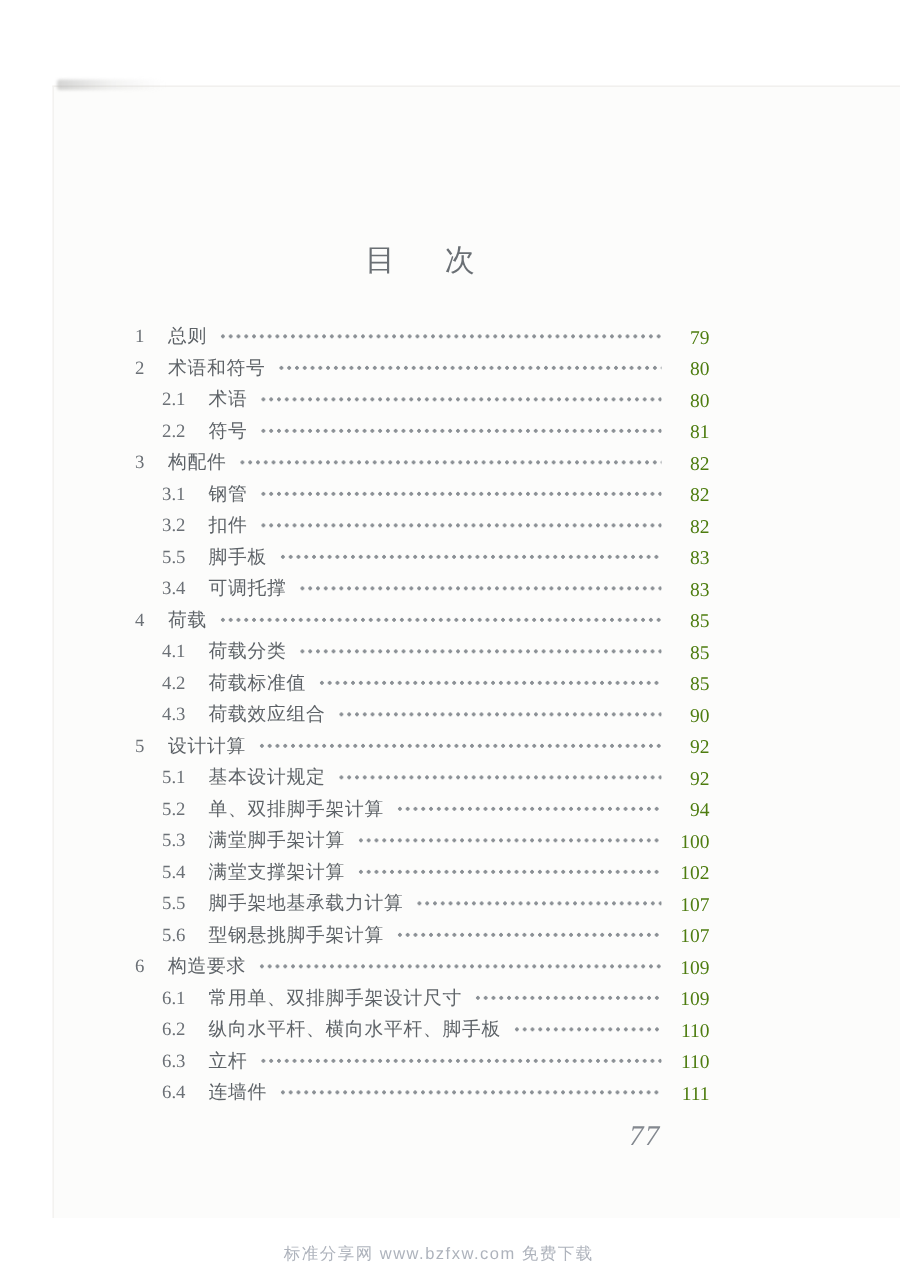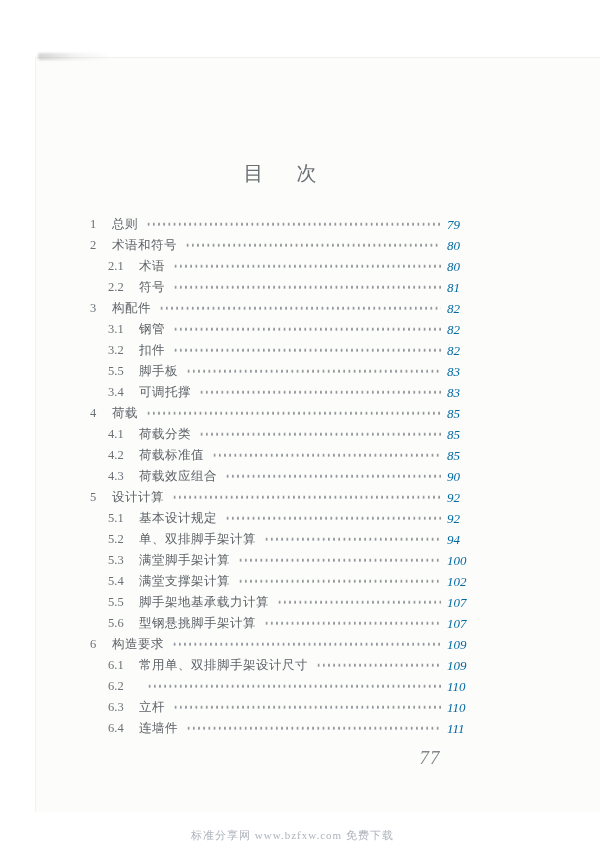--- a/index.html
+++ b/index.html
@@ -79,24 +79,23 @@
     height: 1em;
     margin: 0 6px 0 8px;
     background-image: radial-gradient(circle, #8b9095 1.05px, rgba(139,144,149,0) 1.3px);
     background-size: 5.2px 100%;
     background-repeat: repeat-x;
     background-position: left 54%;
   }
   .toc-row .page-num {
     display: inline-block;
     min-width: 26px;
-    text-align: left;
-    color: #0369a1;
+    text-align: right;
+    color: #4d7c0f;
     font-size: 13px;
-    font-style: italic;
   }
   .folio {
     position: absolute;
     left: 400px;
     top: 747px;
     width: 60px;
     text-align: center;
     font-style: italic;
     font-size: 19px;
     color: #83888f;
@@ -104,21 +103,21 @@
   }
   .watermark {
     position: absolute;
     left: 0;
     top: 828px;
     width: 585px;
     text-align: center;
     font-size: 11px;
     color: #aeb3bc;
     letter-spacing: 1px;
-    font-family: Liberation Serif, serif;
+    font-family: Liberation Sans, sans-serif;
   }
 </style>
 </head>
 <body>
 
 <div class="scan-page"></div>
 <div class="scan-smudge"></div>
 
 <div class="doc-title">目 次</div>
 
@@ -250,20 +249,21 @@
       <span class="page-num">109</span>
     </div>
     <div class="toc-row sub">
       <span class="num">6.1</span>
       <span class="label">常用单、双排脚手架设计尺寸</span>
       <span class="leader"></span>
       <span class="page-num">109</span>
     </div>
     <div class="toc-row sub">
       <span class="num">6.2</span>
+      <span class="label">纵向水平杆、横向水平杆、脚手板</span>
       <span class="leader"></span>
       <span class="page-num">110</span>
     </div>
     <div class="toc-row sub">
       <span class="num">6.3</span>
       <span class="label">立杆</span>
       <span class="leader"></span>
       <span class="page-num">110</span>
     </div>
     <div class="toc-row sub">

